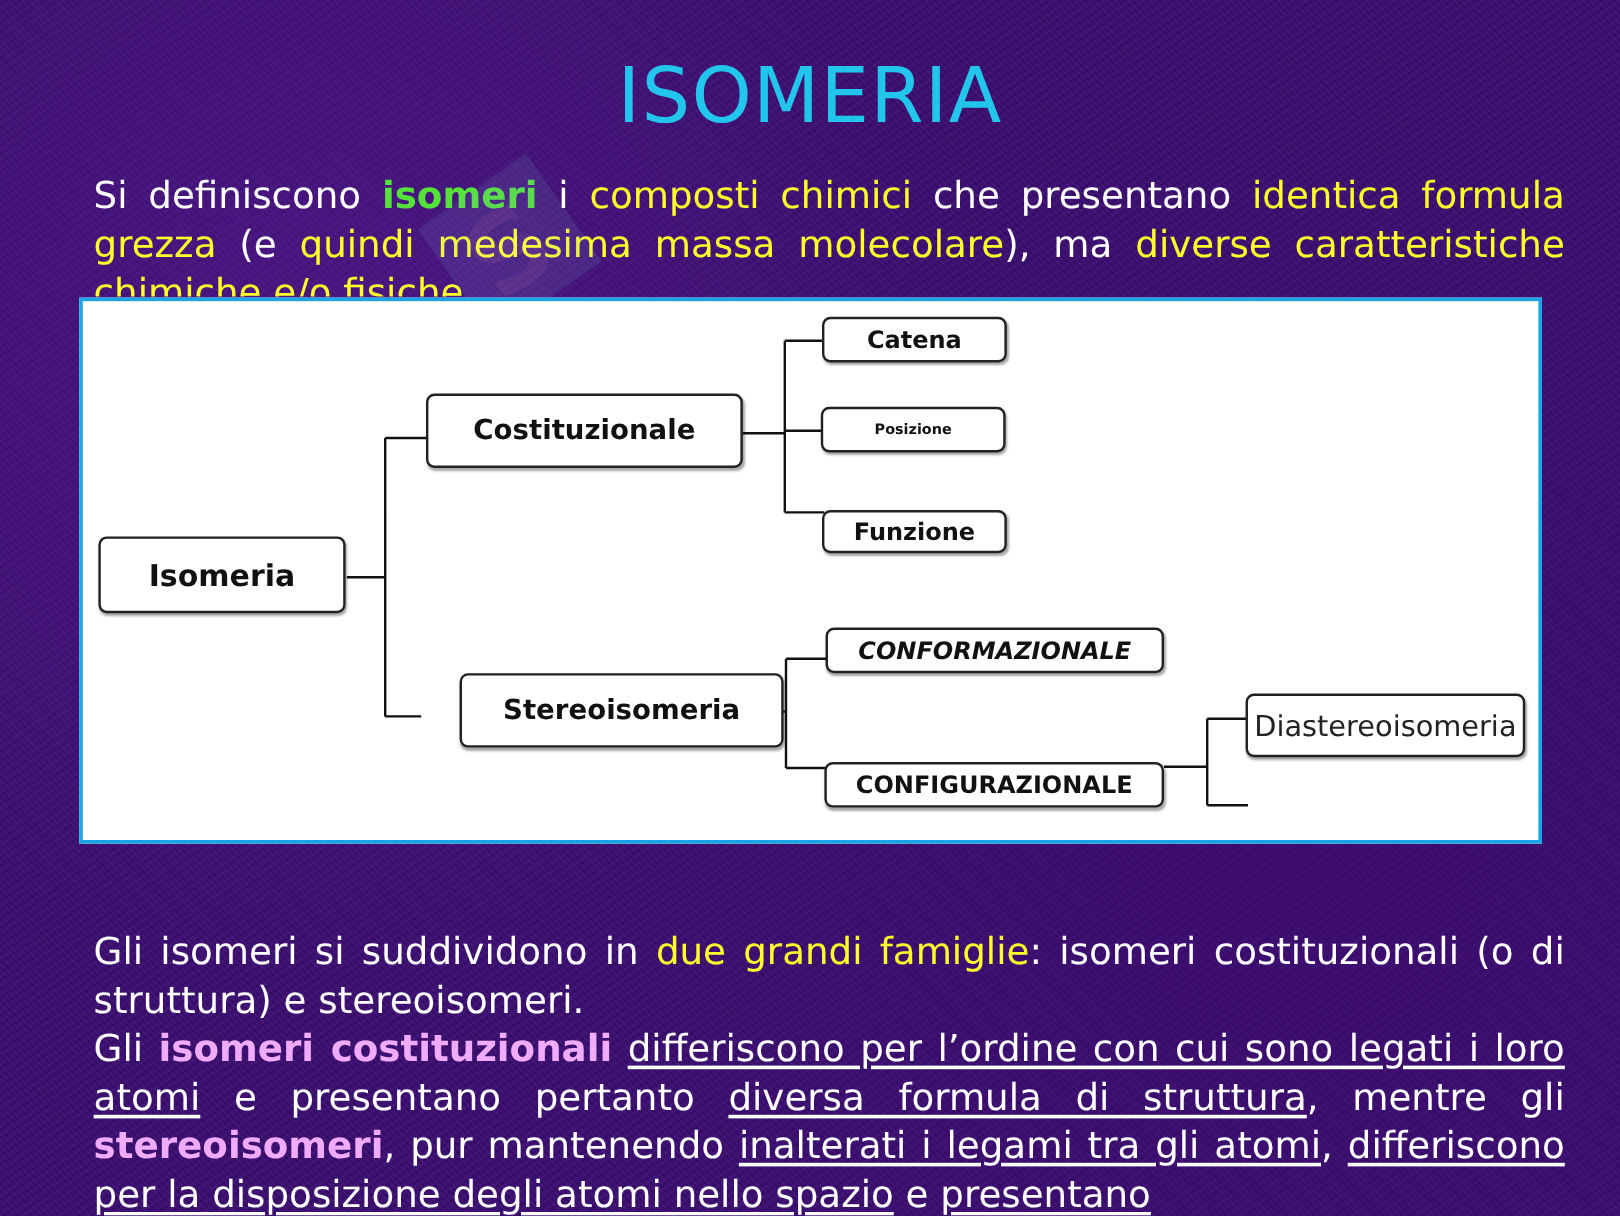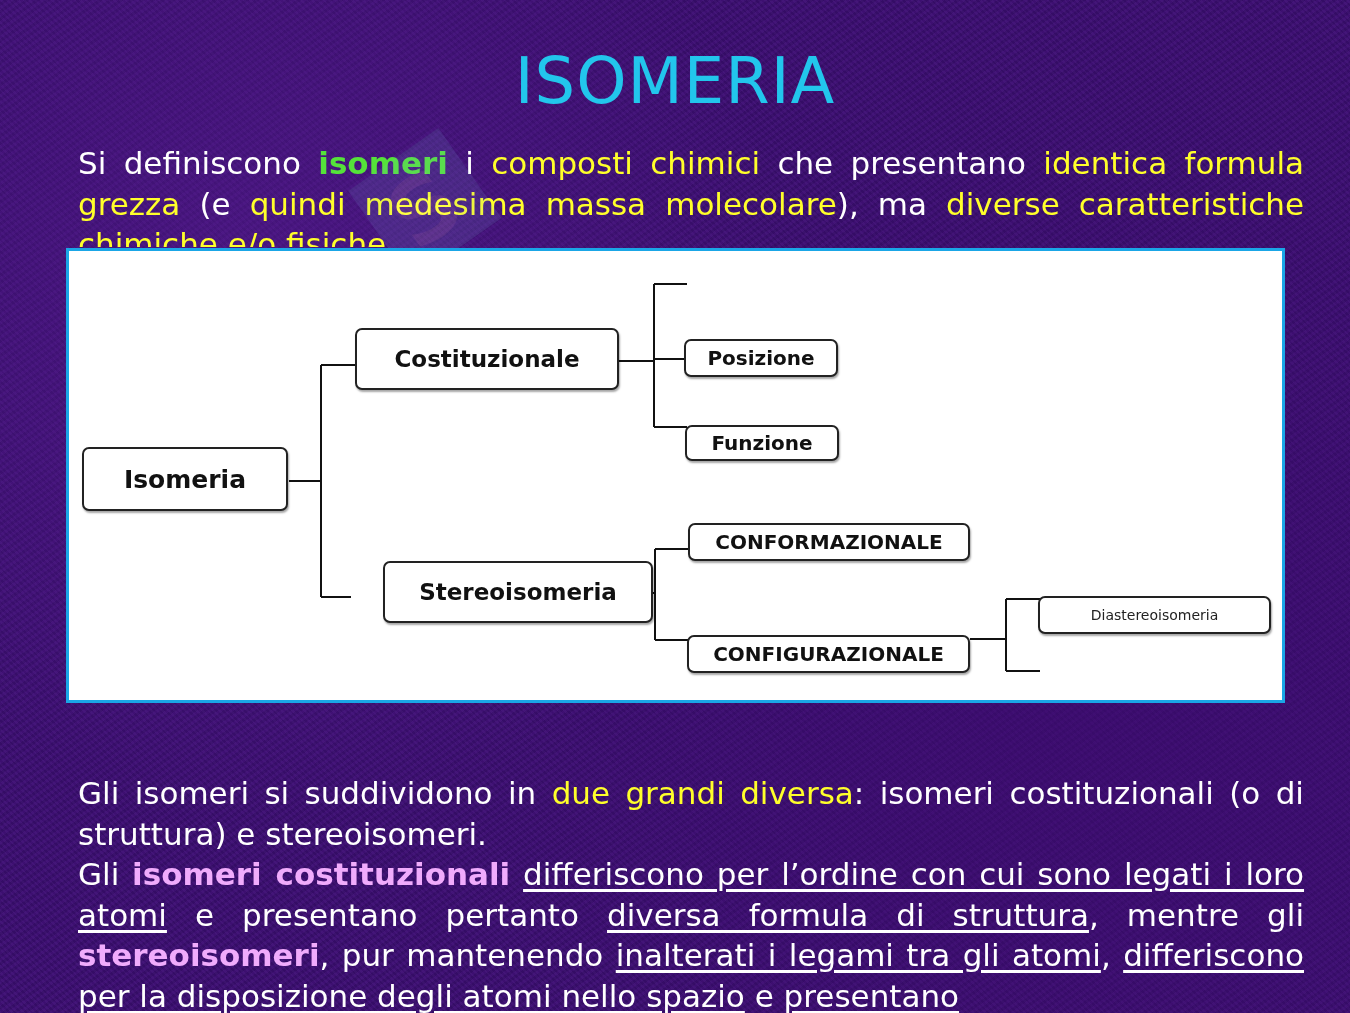--- a/index.html
+++ b/index.html
@@ -74,26 +74,27 @@
 
       <path d="M550 342 H586 M586 298 V389 M586 298 H621 M586 389 H620"></path>
 
       <path d="M901 388 H937 M937 348 V420 M937 348 H971 M937 420 H971"></path>
     </g>
   </svg>
 
   <div class="node" style="left:13px;top:196px;width:206px;height:64px;font-size:25px;">Isomeria</div>
 
   <div class="node" style="left:286px;top:77px;width:264px;height:62px;font-size:23px;">Costituzionale</div>
-  <div class="node" style="left:615px;top:88px;width:154px;height:38px;font-size:20px;text-align:center;">Posizione</div>
+  <div class="node" style="left:616px;top:13px;width:154px;height:38px;font-size:20px;">Catena</div>
+  <div class="node" style="left:615px;top:88px;width:154px;height:38px;font-size:12px;text-align:center;">Posizione</div>
   <div class="node" style="left:616px;top:155px;width:154px;height:36px;font-size:20px;margin-top:19px;">Funzione</div>
 
   <div class="node" style="left:280px;top:310px;width:270px;height:62px;font-size:23px;margin-left:34px;">Stereoisomeria</div>
-  <div class="node" style="left:619px;top:272px;width:282px;height:38px;font-size:20px;">CONFORMAZIONALE</div>
+  <div class="node" style="left:619px;top:272px;width:282px;height:38px;font-size:20px;font-style:italic;">CONFORMAZIONALE</div>
   <div class="node" style="left:618px;top:384px;width:283px;height:38px;font-size:20px;">CONFIGURAZIONALE</div>
 
-  <div class="node light" style="left:969px;top:327px;width:233px;height:38px;font-size:14px;margin-top:18px;">Diastereoisomeria</div>
+  <div class="node light" style="left:969px;top:327px;width:233px;height:53px;font-size:24px;">Diastereoisomeria</div>
 </div>
 
 <div class="para bottom">
-  <div><span>Gli isomeri si suddividono in </span><span class="y">due grandi diversa</span><span>: isomeri costituzionali (o di struttura) e stereoisomeri.</span></div>
+  <div><span>Gli isomeri si suddividono in </span><span class="y">due grandi famiglie</span><span>: isomeri costituzionali (o di struttura) e stereoisomeri.</span></div>
   <div><span>Gli </span><span class="o">isomeri costituzionali</span><span> </span><span class="u">differiscono per l’ordine con cui sono legati i loro atomi</span><span> e presentano pertanto </span><span class="u">diversa formula di struttura</span><span>, mentre gli </span><span class="o">stereoisomeri</span><span>, pur mantenendo </span><span class="u">inalterati i legami tra gli atomi</span><span>, </span><span class="u">differiscono per la disposizione degli atomi nello spazio</span><span> e </span><span class="u">presentano</span></div>
 </div>
 
 </body></html>

